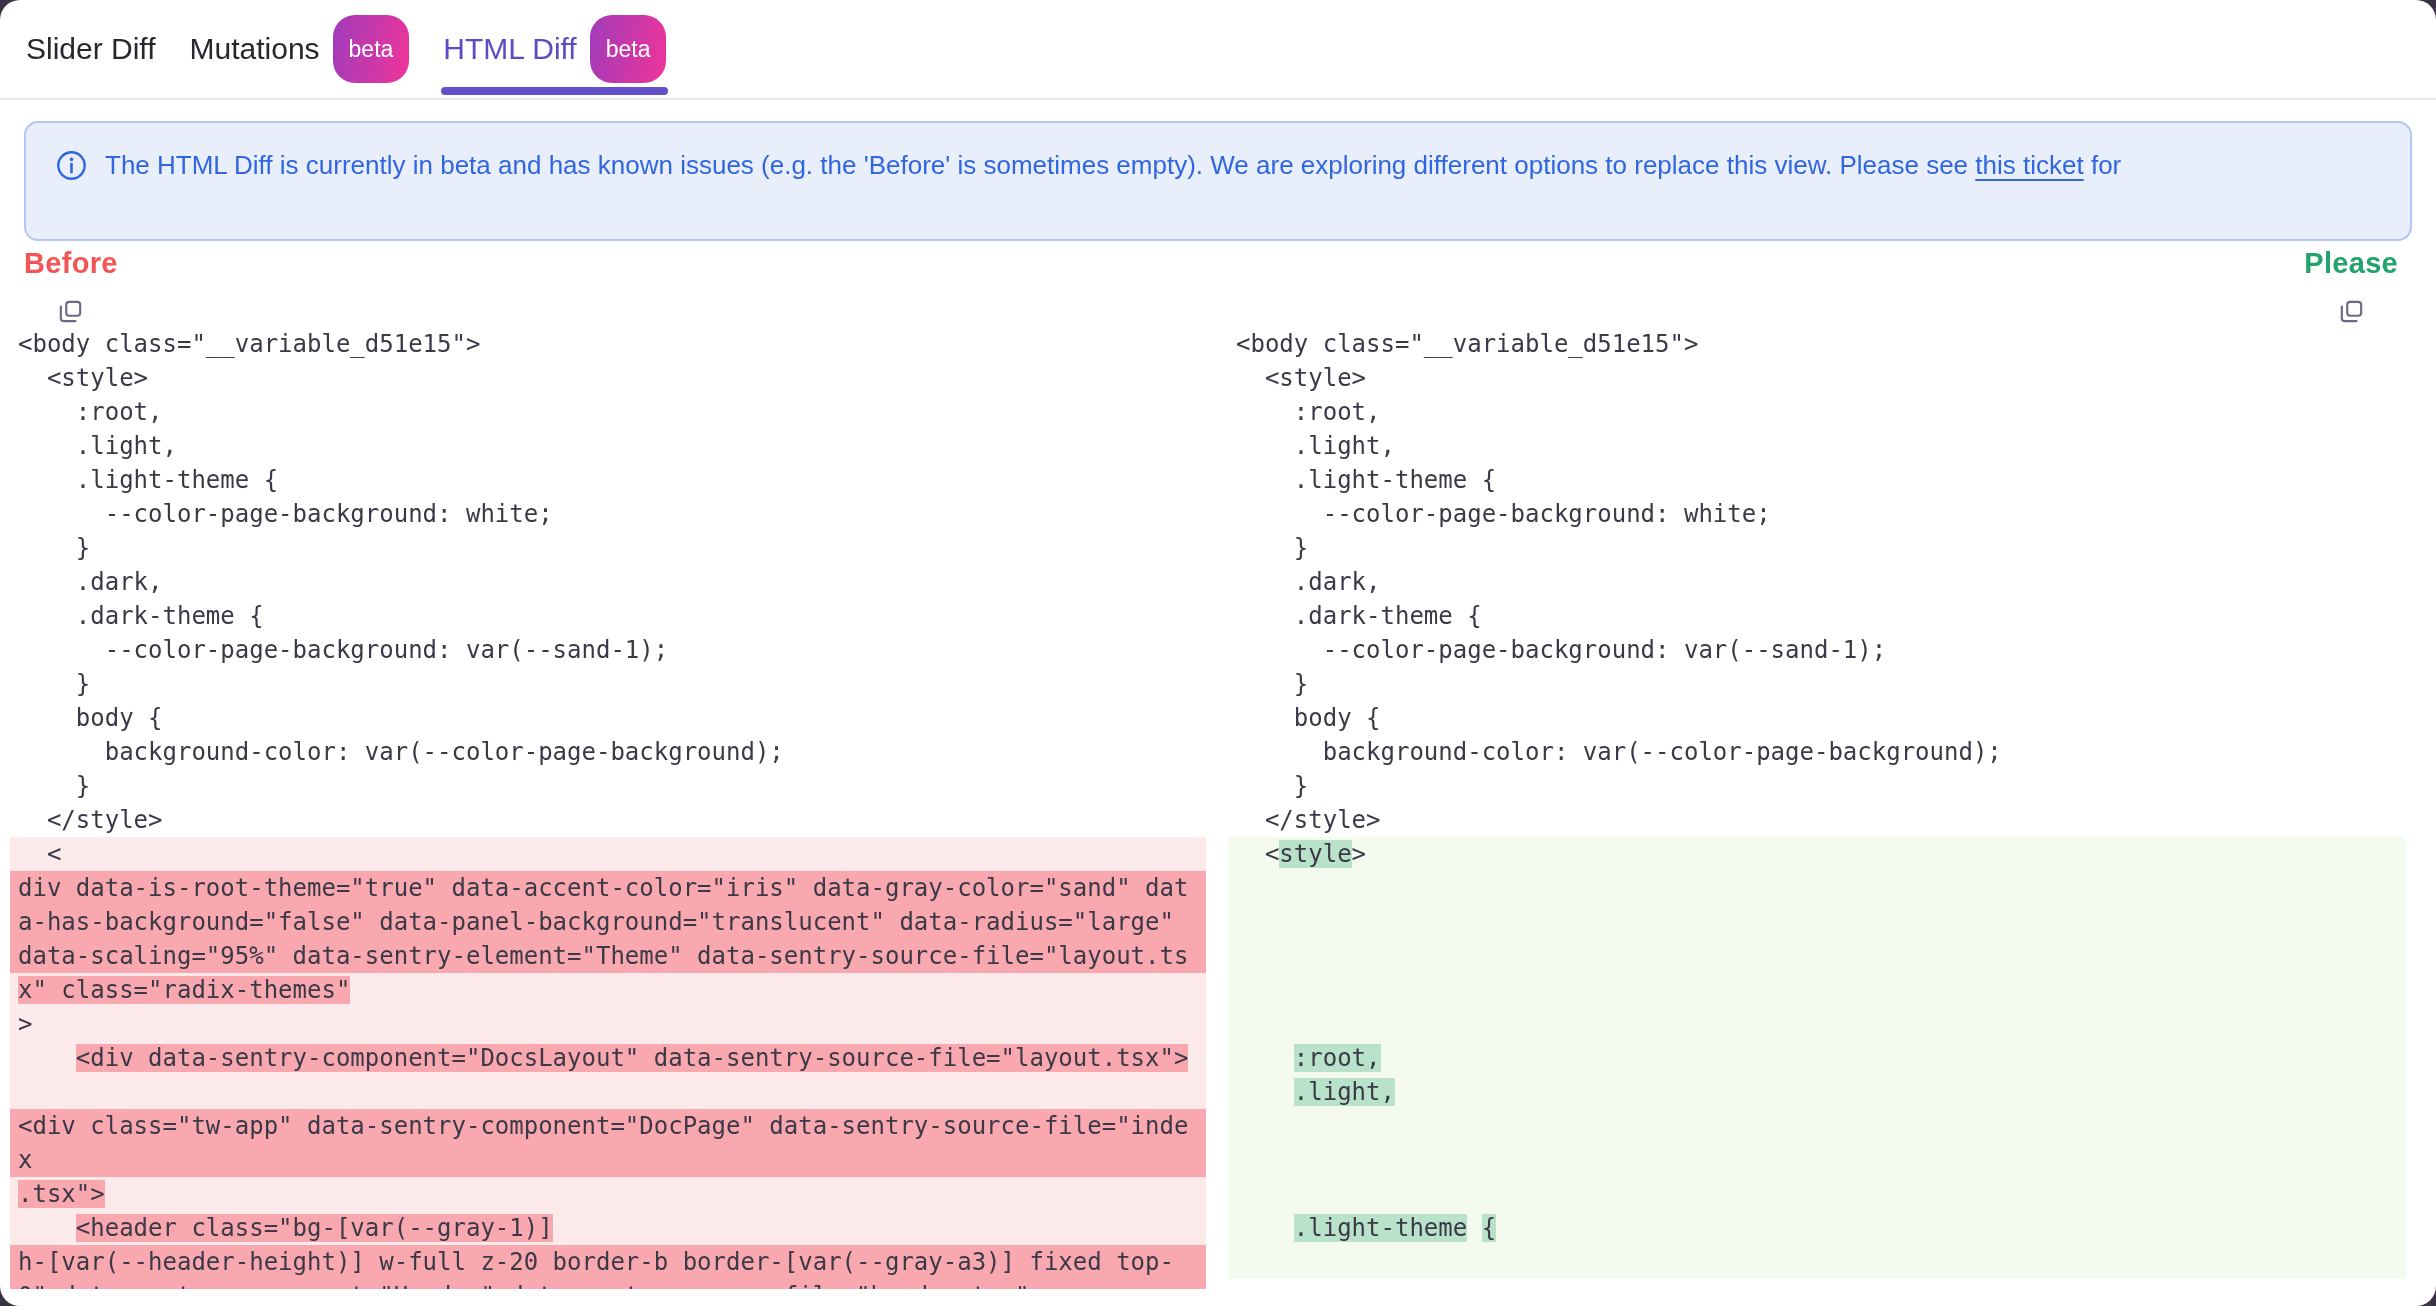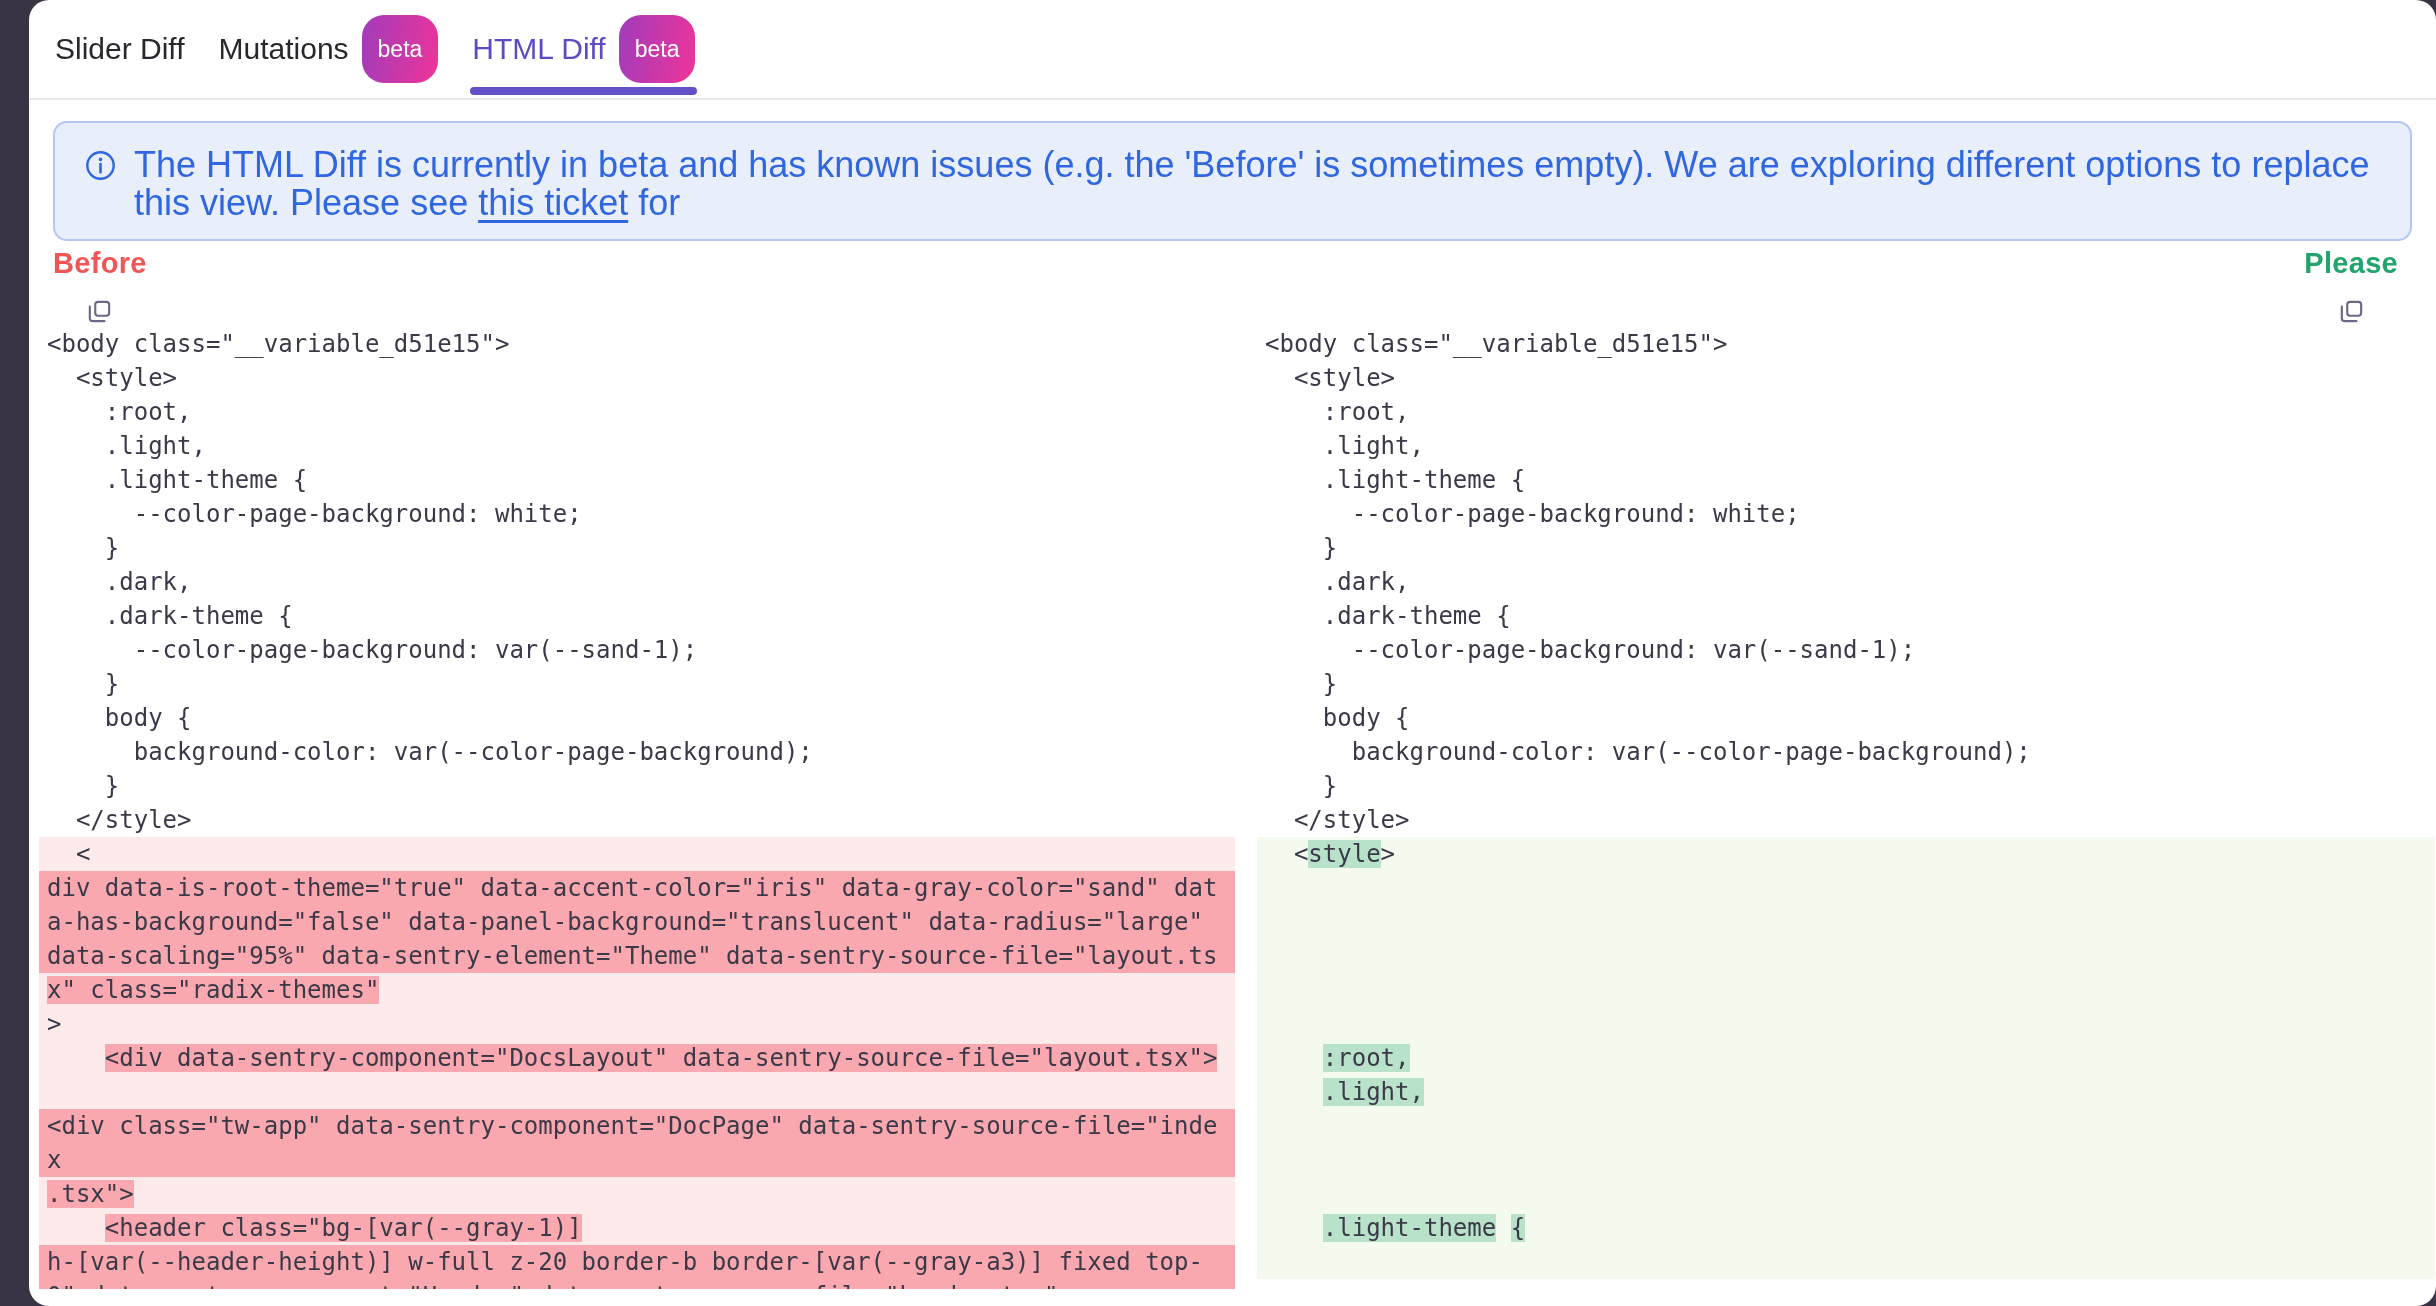--- a/index.html
+++ b/index.html
@@ -7,21 +7,20 @@
     width:2436px;height:1306px;
     background:var(--page-behind,#393344);
     font-family:"Liberation Sans",sans-serif;
     position:relative;overflow:hidden;
   }
   .card{
     position:absolute;inset:0;
     background:#ffffff;
     border-radius:20px;
     overflow:hidden;
-    margin-left:29px;
   }
   
   .tabbar{
     height:100px;
     display:flex;align-items:center;
     gap:30px;
     padding-left:24px;
     border-bottom:2px solid var(--separator,#e9e9ee);
     box-sizing:border-box;
   }
@@ -49,21 +48,21 @@
   
   .banner{
     margin:21px 24px 0 24px;
     height:120px;box-sizing:border-box;
     background:var(--banner-bg,#e9eefb);
     border:2px solid var(--banner-border,#b5c6f4);
     border-radius:14px;
     display:flex;align-items:flex-start;
     padding:23px 32px 0 30px;
     color:var(--banner-text,#3066e0);
-    font-size:36px;line-height:38px;
+    font-size:26px;line-height:38px;
   }
   .banner .info-ic{flex:0 0 auto;margin:4px 18px 0 0;}
   .banner a{color:inherit;text-decoration:underline;text-underline-offset:5px;cursor:pointer;}
   
   .labels-row{
     margin:26px 38px 0 24px;
     height:40px;
     display:flex;align-items:center;justify-content:space-between;
   }
   .label-group{display:flex;align-items:center;gap:18px;flex-direction:column;}

